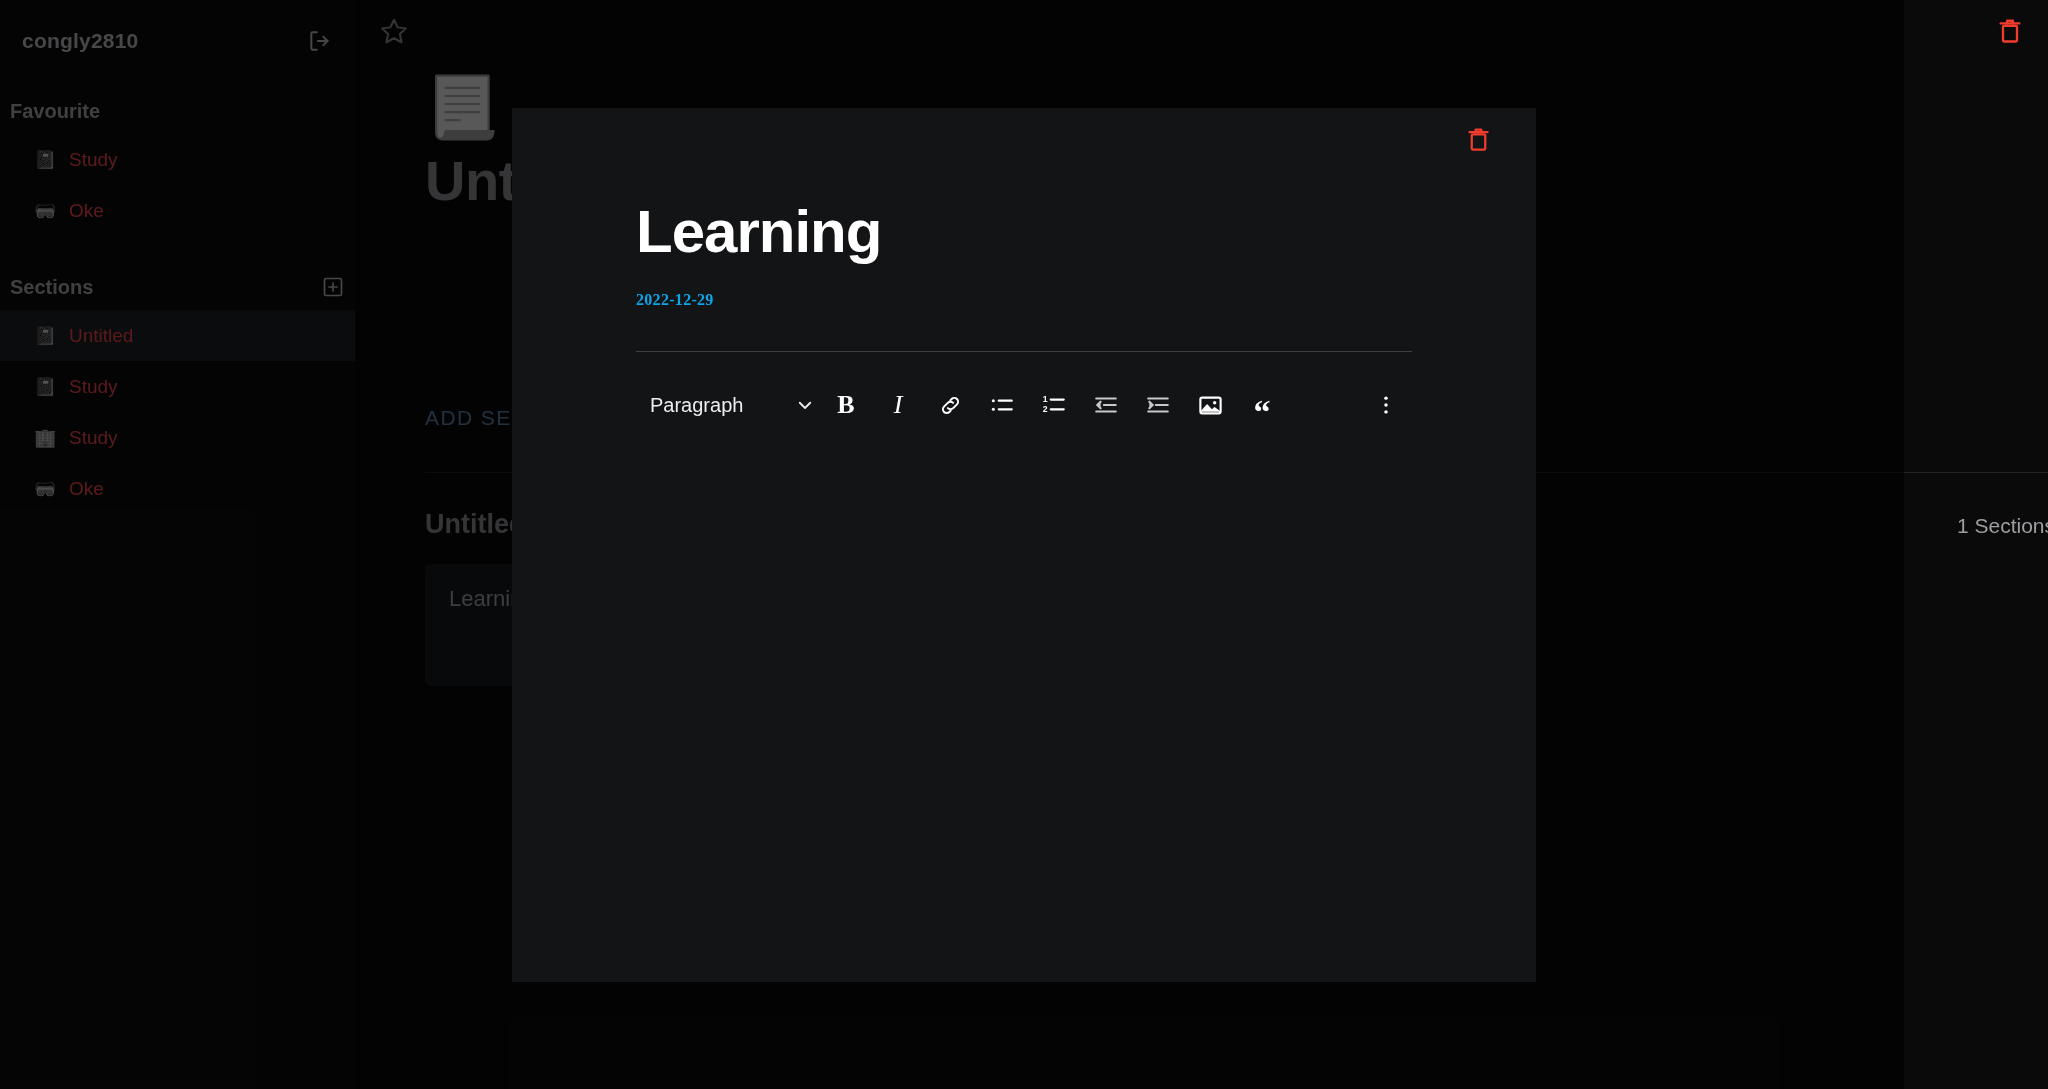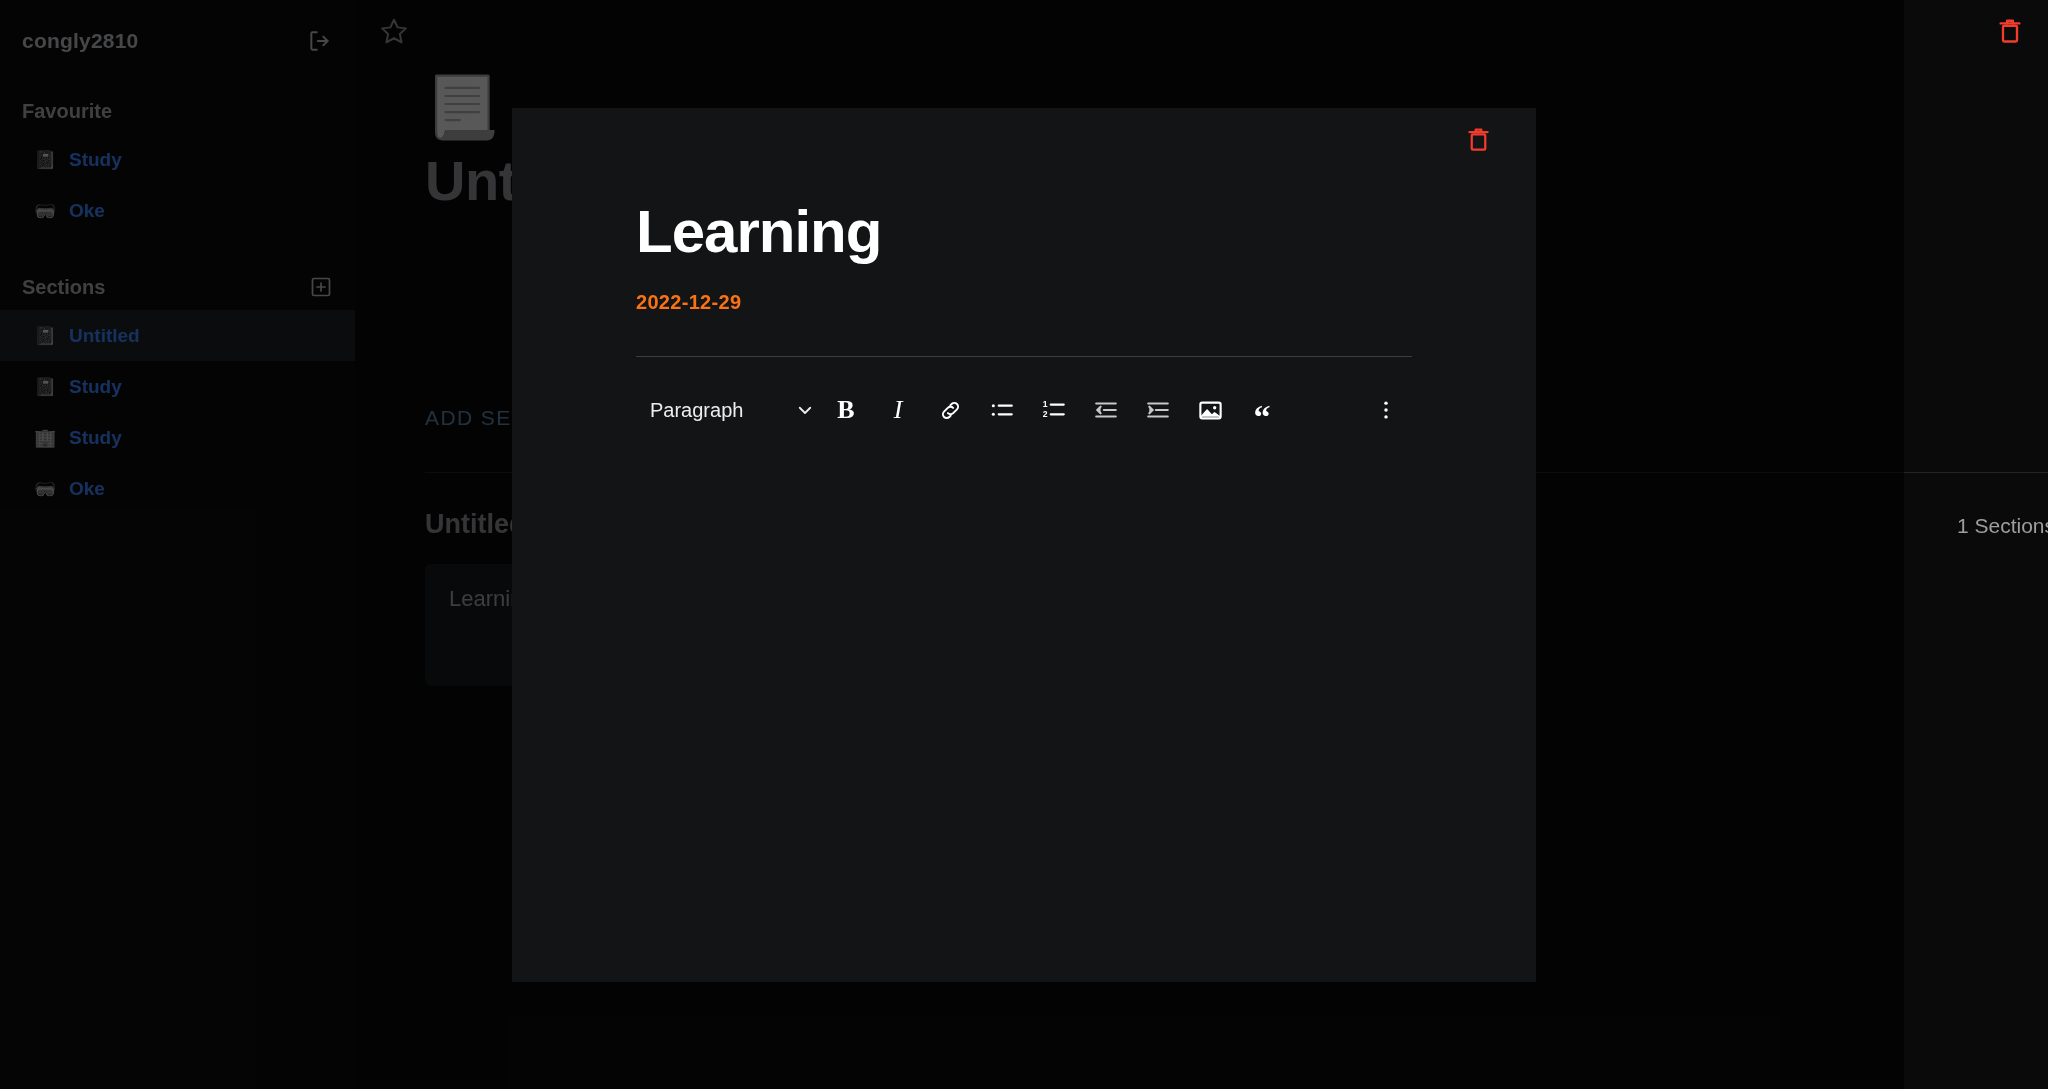--- a/index.html
+++ b/index.html
@@ -21,33 +21,33 @@
   .sb-header {
     display: flex; align-items: center; justify-content: space-between;
     padding: 22px 22px 0 22px; height: 60px;
   }
   .sb-user {
     font-size: 21px; font-weight: bold; color: #b9bbbe; letter-spacing: .2px;
   }
   .logout-ic { width: 26px; height: 26px; cursor: pointer; display:block; }
   .sb-section {
     display: flex; align-items: center; justify-content: space-between;
-    padding: 0 22px; height: 46px; margin-top: 28px;
+    padding: 0 10px; height: 46px; margin-top: 28px;
   }
   .sb-section-label {
     font-size: 20px; font-weight: bold; color: #a6a8ab;
   }
   .plus-ic { width: 24px; height: 24px; cursor: pointer; display:block; }
   .sb-item {
     display: flex; align-items: center; gap: 13px;
     height: 51px; padding: 0 22px 0 34px; cursor: pointer;
   }
   .sb-item.selected { background: #1b2027; }
   .sb-emoji { font-size: 18px; line-height: 1; width: 22px; filter: grayscale(1) brightness(.85); }
-  .sb-label { font-size: 19px; font-weight: bold; color: #3b82f6; }
+  .sb-label { font-size: 19px; font-weight: normal; color: #ef4444; }
 
   
   #main {
     position: absolute; left: 355px; top: 0;
     width: 1693px; height: 1089px;
     background: #0a0a0a;
     z-index: 1;
   }
   .main-topbar {
     height: 62px; padding: 0 24px; display: flex; align-items: center;
@@ -102,22 +102,23 @@
     height: 62px; display: flex; align-items: center; justify-content: flex-end;
     padding-right: 44px;
   }
   .trash-ic-modal { width: 27px; height: 31px; display:block; cursor: pointer; }
   .modal-inner { padding: 30px 124px 0 124px; }
   .modal-title {
     font-size: 60px; font-weight: bold; color: #ffffff; letter-spacing: -1px;
     line-height: 1.05;
   }
   .modal-date {
-    margin-top: 28px; font-size: 20px; font-weight: bold; color: #f97316;
+    margin-top: 28px; font-size: 16px; font-weight: bold; color: #0ea5e9;
     letter-spacing: .3px;
+    font-family: Liberation Serif, serif;
   }
   .modal-hr { margin-top: 42px; height: 1px; background: #3d3e40; }
 
   
   .toolbar {
     display: flex; align-items: center; height: 70px; margin-top: 18px;
     padding-left: 14px;
   }
   .tb-select {
     display: flex; align-items: center; justify-content: space-between;

